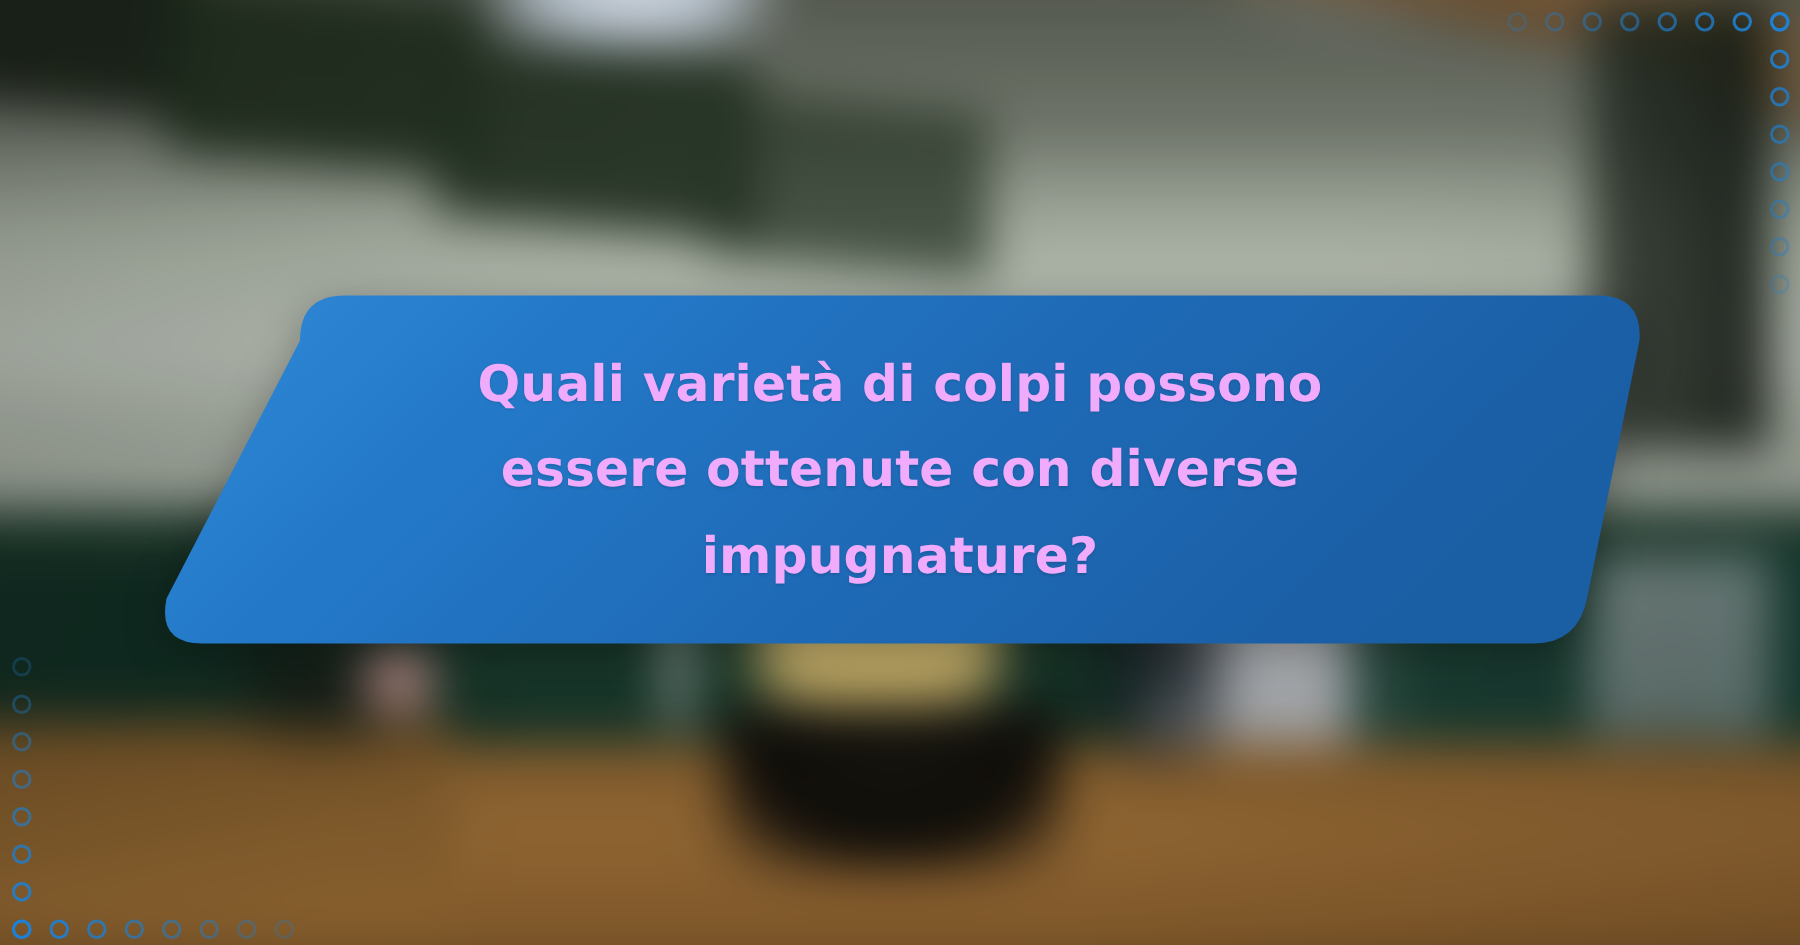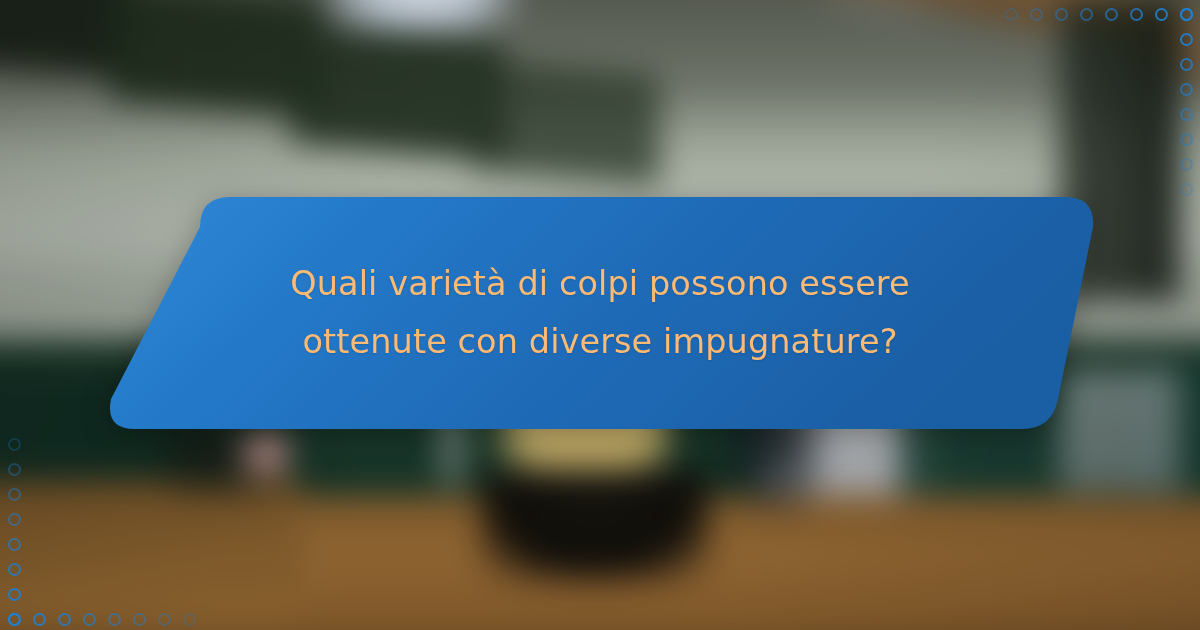--- a/index.html
+++ b/index.html
@@ -190,25 +190,25 @@
     position: absolute;
     left: 0; right: 0;
     top: 0; bottom: 0;
     display: flex;
     align-items: center;
     justify-content: center;
     padding: 0 170px;
     box-sizing: border-box;
   }
   #banner-text span {
-    color: #fdba74;
+    color: #f0abfc;
     font-size: 33.5px;
     line-height: 1.72;
     text-align: center;
-    font-weight: 400;
+    font-weight: 700;
     letter-spacing: 0.1px;
     text-shadow: 0 1px 2px rgba(0,0,0,0.12);
   }
 </style>
 </head>
 <body>
 
 <div id="stage">
 
   <div id="bg-photo">

